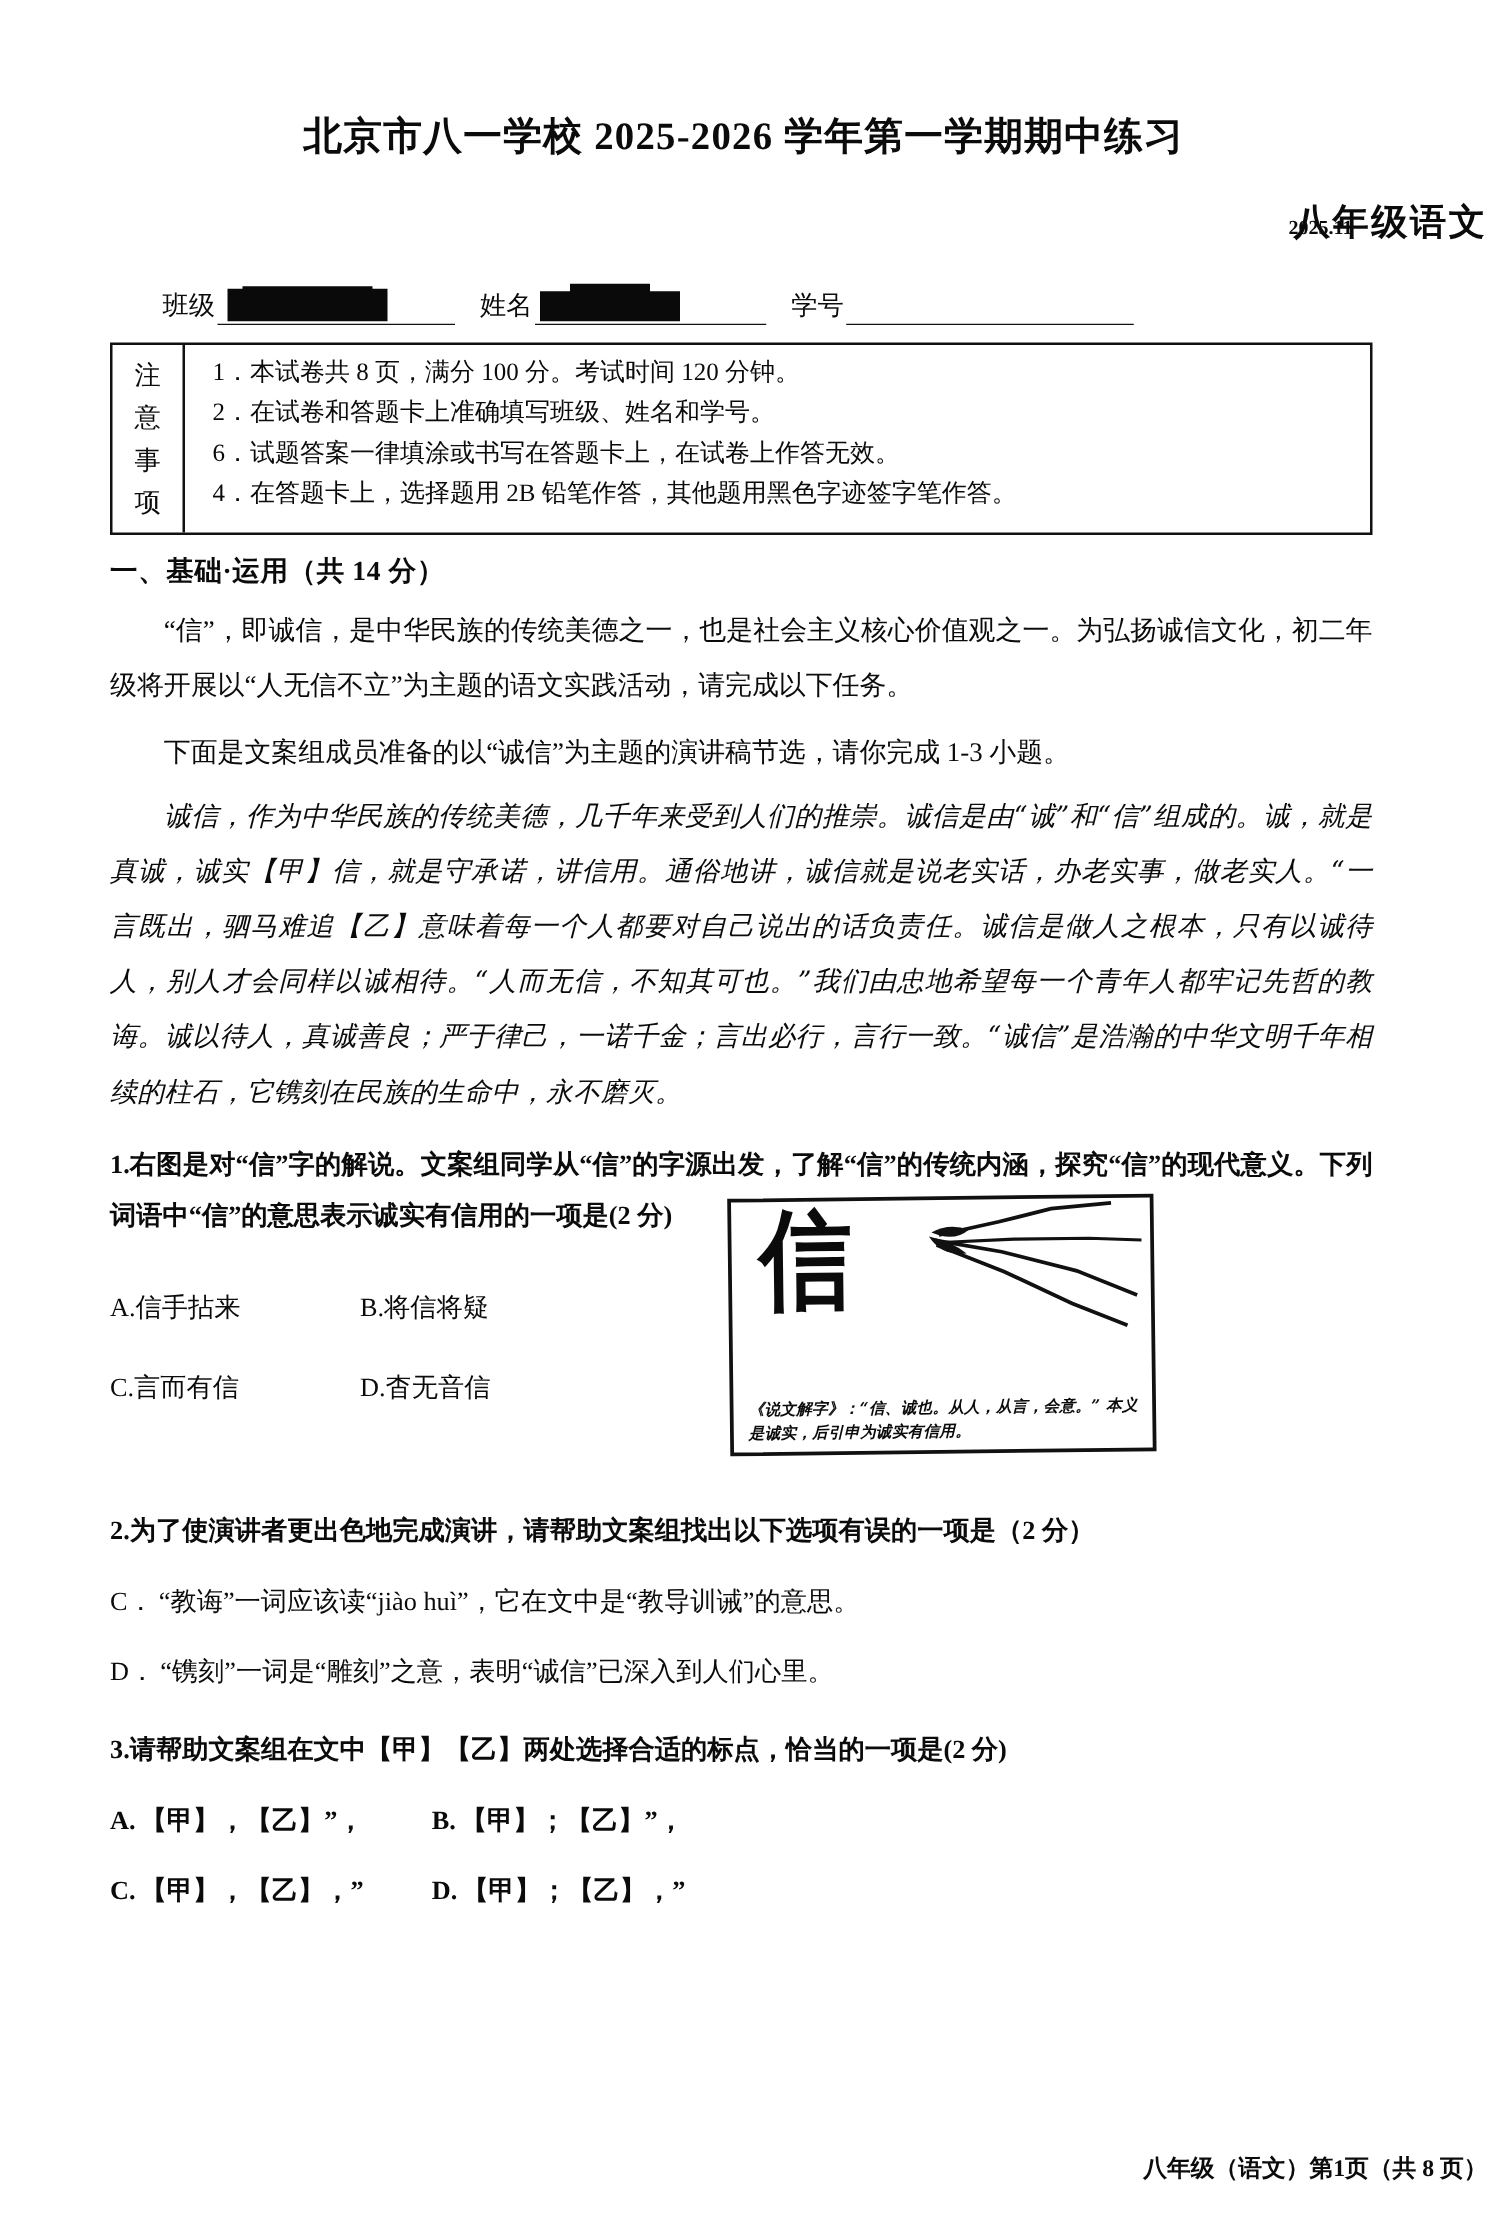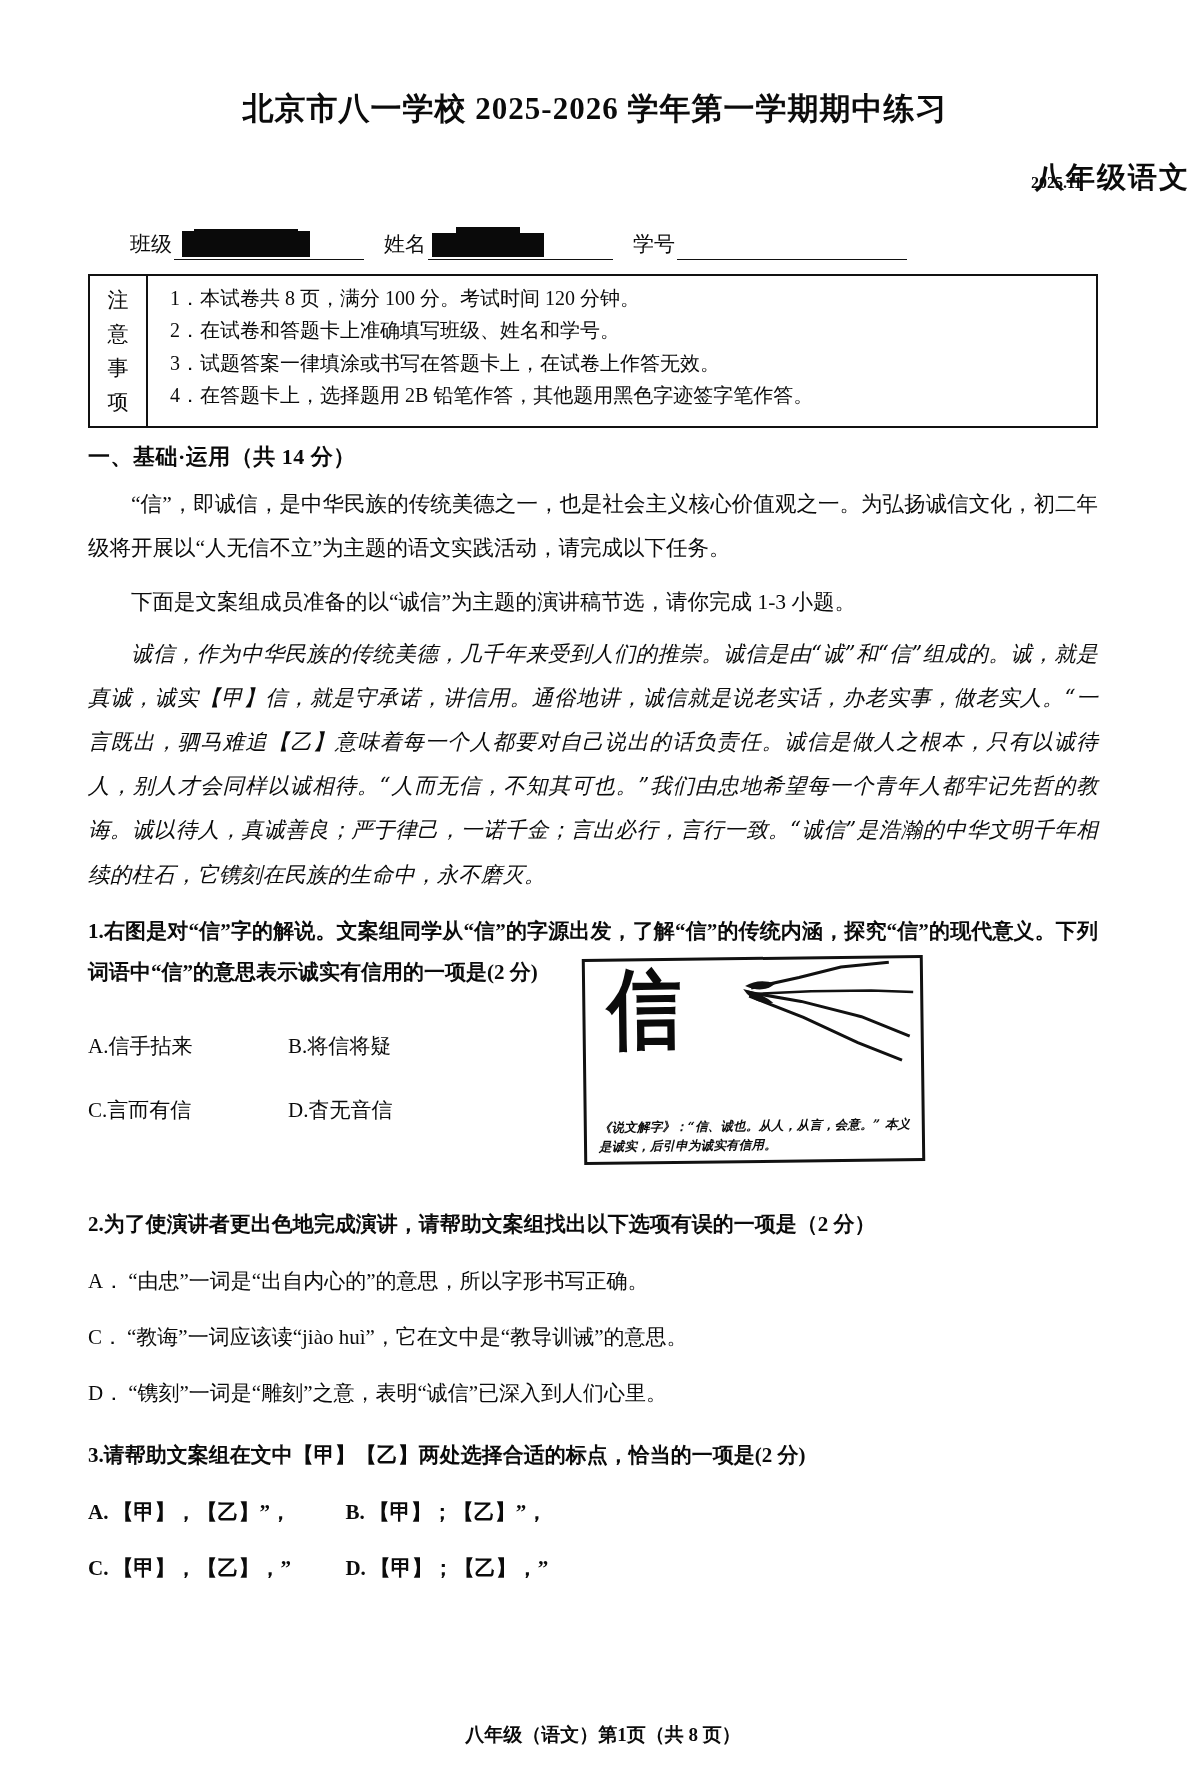--- a/index.html
+++ b/index.html
@@ -195,21 +195,21 @@
     font-family: "DejaVu Serif", "Liberation Serif", serif;
     font-style: italic;
     letter-spacing: 0.2px;
   }
 
   
   .footer {
     position: absolute;
     left: 0; right: 0;
     bottom: 36px;
-    text-align: center;
+    text-align: right;
     font-size: 19px;
     font-weight: bold;
     padding-left: 16px;
   }
 </style>
 </head>
 <body>
 
 <div class="page">
 
@@ -238,21 +238,21 @@
   <div class="notice">
     <div class="notice-left">
       <span>注</span>
       <span>意</span>
       <span>事</span>
       <span>项</span>
     </div>
     <div class="notice-right">
       <div class="notice-item">1．本试卷共 8 页，满分 100 分。考试时间 120 分钟。</div>
       <div class="notice-item">2．在试卷和答题卡上准确填写班级、姓名和学号。</div>
-      <div class="notice-item">3．试题答案一律填涂或书写在答题卡上，在试卷上作答无效。</div>
+      <div class="notice-item">6．试题答案一律填涂或书写在答题卡上，在试卷上作答无效。</div>
       <div class="notice-item">4．在答题卡上，选择题用 2B 铅笔作答，其他题用黑色字迹签字笔作答。</div>
     </div>
   </div>
 
   <div class="sec-head">一、基础·运用（共 14 分）</div>
 
   <div class="body-wrap">
 
     <p class="song">“信”，即诚信，是中华民族的传统美德之一，也是社会主义核心价值观之一。为弘扬诚信文化，初二年级将开展以“人无信不立”为主题的语文实践活动，请完成以下任务。</p>
     <p class="song">下面是文案组成员准备的以“诚信”为主题的演讲稿节选，请你完成 1-3 小题。</p>
@@ -274,23 +274,20 @@
       <div class="opt">
         <span>C.</span><span>言而有信</span>
       </div>
       <div class="opt">
         <span>D.</span><span>杳无音信</span>
       </div>
     </div>
 
     <div class="q q-bold" style="margin-top:80px;">2.为了使演讲者更出色地完成演讲，请帮助文案组找出以下选项有误的一项是（2 分）</div>
 
-    <div class="choice-line">
-      <span class="lbl">A．</span><span>“由忠”一词是“出自内心的”的意思，所以字形书写正确。</span>
-    </div>
     <div class="choice-line">
       <span class="lbl">C．</span><span>“教诲”一词应该读“jiào huì”，它在文中是“教导训诫”的意思。</span>
     </div>
     <div class="choice-line">
       <span class="lbl">D．</span><span>“镌刻”一词是“雕刻”之意，表明“诚信”已深入到人们心里。</span>
     </div>
 
     <div class="q q-bold" style="margin-top:22px;">3.请帮助文案组在文中【甲】【乙】两处选择合适的标点，恰当的一项是(2 分)</div>
 
     <div class="choice-line q-bold">

